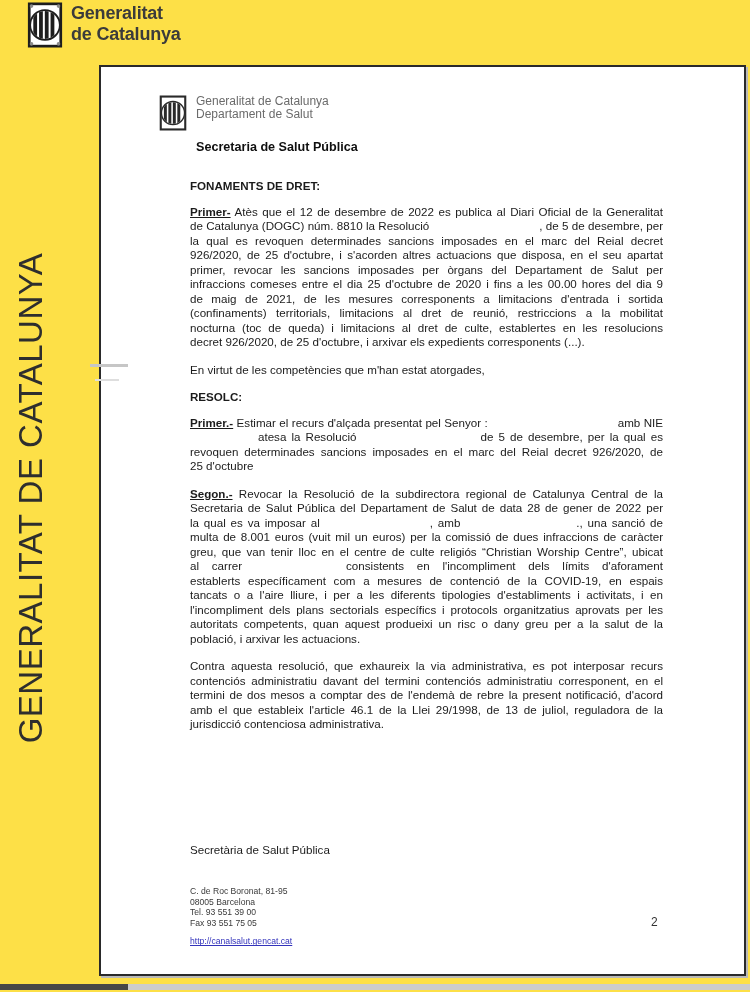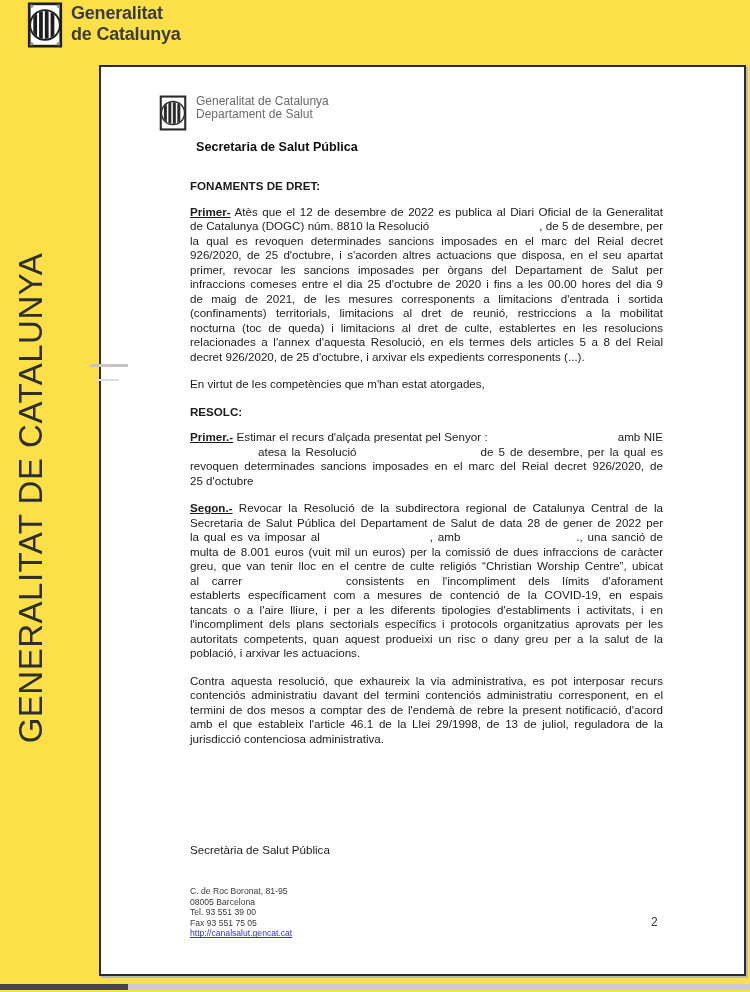--- a/index.html
+++ b/index.html
@@ -30,21 +30,21 @@
   .doc-heading:first-child{margin-top:0;}
   .doc-para{margin:8px 0 13px 0;}
   .doc-line{text-align:justify;}
   .doc-line.just{text-align-last:justify;-moz-text-align-last:justify;}
   .lead{font-weight:bold;text-decoration:underline;}
   .redact-gap{display:inline-block;height:1px;}
 
   .signature{position:absolute;left:89px;top:776px;font-size:11.6px;color:#1b1b1b;}
 
   .footer{position:absolute;left:89px;top:819px;font-size:8.6px;line-height:10.6px;color:#3a3a3a;}
-  .footer-link{color:#3333bb;text-decoration:underline;display:inline-block;margin-top:0px;}
+  .footer-link{color:#3333bb;text-decoration:underline;display:inline-block;margin-top:8px;}
 
   .page-number{position:absolute;left:550px;top:848px;font-size:12px;color:#333;}
 
   .fold-mark{position:absolute;background:#c6c6c6;z-index:3;}
   .fm1{left:-11px;top:297px;width:38px;height:3px;}
   .fm2{left:-6px;top:312px;width:24px;height:2px;background:#dedede;}
 
   .hscrollbar{position:absolute;left:0;top:984px;width:750px;height:6px;background:#cccccc;}
   .hthumb{position:absolute;left:0;top:0;width:128px;height:6px;background:#474747;}
 
@@ -111,21 +111,20 @@
         <div class="doc-para">
           <div class="doc-line just"><span class="lead">Primer-</span> Atès que el 12 de desembre de 2022 es publica al Diari Oficial de la Generalitat</div>
           <div class="doc-line just">de Catalunya (DOGC) núm. 8810 la Resolució<span class="redact-gap" style="width: 110px;"></span>, de 5 de desembre, per</div>
           <div class="doc-line just">la qual es revoquen determinades sancions imposades en el marc del Reial decret</div>
           <div class="doc-line just">926/2020, de 25 d'octubre, i s'acorden altres actuacions que disposa, en el seu apartat</div>
           <div class="doc-line just">primer, revocar les sancions imposades per òrgans del Departament de Salut per</div>
           <div class="doc-line just">infraccions comeses entre el dia 25 d'octubre de 2020 i fins a les 00.00 hores del dia 9</div>
           <div class="doc-line just">de maig de 2021, de les mesures corresponents a limitacions d'entrada i sortida</div>
           <div class="doc-line just">(confinaments) territorials, limitacions al dret de reunió, restriccions a la mobilitat</div>
           <div class="doc-line just">nocturna (toc de queda) i limitacions al dret de culte, establertes en les resolucions</div>
-          <div class="doc-line just">relacionades a l'annex d'aquesta Resolució, en els termes dels articles 5 a 8 del Reial</div>
           <div class="doc-line">decret 926/2020, de 25 d'octubre, i arxivar els expedients corresponents (...).</div>
         </div>
         <div class="doc-para">
           <div class="doc-line">En virtut de les competències que m'han estat atorgades,</div>
         </div>
         <div class="doc-heading">RESOLC:</div>
         <div class="doc-para">
           <div class="doc-line just"><span class="lead">Primer.-</span> Estimar el recurs d'alçada presentat pel Senyor :<span class="redact-gap" style="width: 130px;"></span>amb NIE</div>
           <div class="doc-line just"><span class="redact-gap" style="width: 68px;"></span>atesa la Resolució<span class="redact-gap" style="width: 124px;"></span>de 5 de desembre, per la qual es</div>
           <div class="doc-line just">revoquen determinades sancions imposades en el marc del Reial decret 926/2020, de</div>

